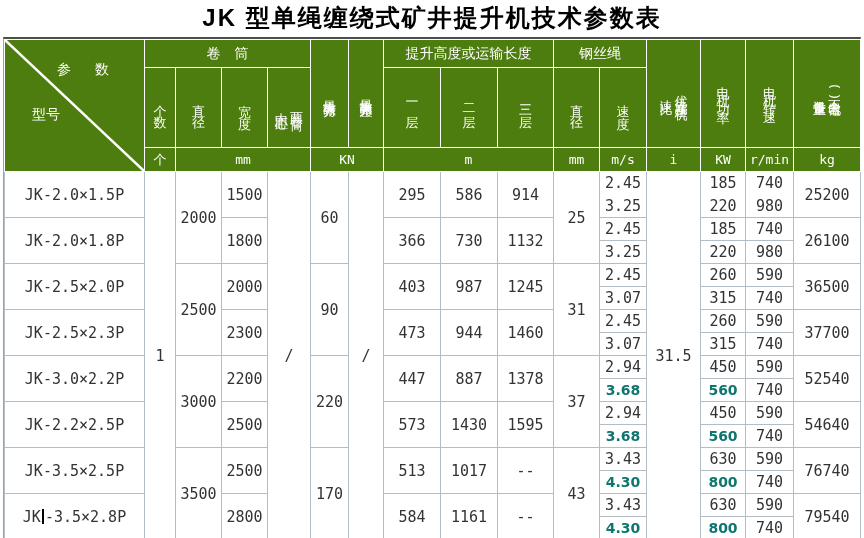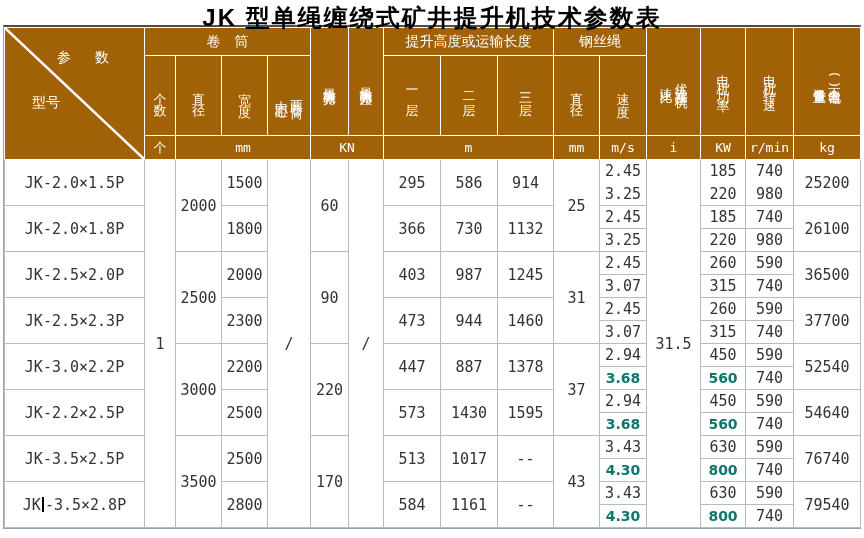--- a/index.html
+++ b/index.html
@@ -1,23 +1,23 @@
 <!DOCTYPE html>
 <html><head>
 <meta charset="utf-8">
 <style>
   * { box-sizing: border-box; margin: 0; padding: 0; }
   html,body { width: 864px; height: 538px; background: #fff; overflow: hidden;
               font-family: "DejaVu Sans", sans-serif; }
-  .title { height: 25px; line-height: 35px; text-align: center;
+  .title { height: 37px; line-height: 35px; text-align: center;
            font-family: "Liberation Sans", sans-serif; font-weight: bold;
            font-size: 24px; letter-spacing: 2px; color: #000; }
   .tbl-wrap { margin: 0 3px; border: 1px solid #99a3ad; border-top: 2px solid #4d4d4d; }
   table { border-collapse: collapse; table-layout: fixed; width: 100%; }
-  th { background: #a16207; color: #fff; font-weight: normal; border: 1px solid #fff;
+  th { background: #4d7c0f; color: #fff; font-weight: normal; border: 1px solid #fff;
        padding: 0; text-align: center; vertical-align: middle; font-size: 14px; }
   td { border: 1px solid #b4bcc4; background: #fff; padding: 0;
        text-align: center; vertical-align: middle; color: #333;
        font-family: "DejaVu Sans Mono", "Liberation Mono", monospace; font-size: 15px; }
   tr.hr1 { height: 28px; } tr.hr2 { height: 80px; } tr.hr3 { height: 24px; }
   tbody tr { height: 23px; }
   
   .vt { writing-mode: vertical-rl; display: inline-block; font-size: 13px;
         line-height: 15px; text-align: center; }
   .h76 { height: 76px; } .h104 { height: 104px; }

